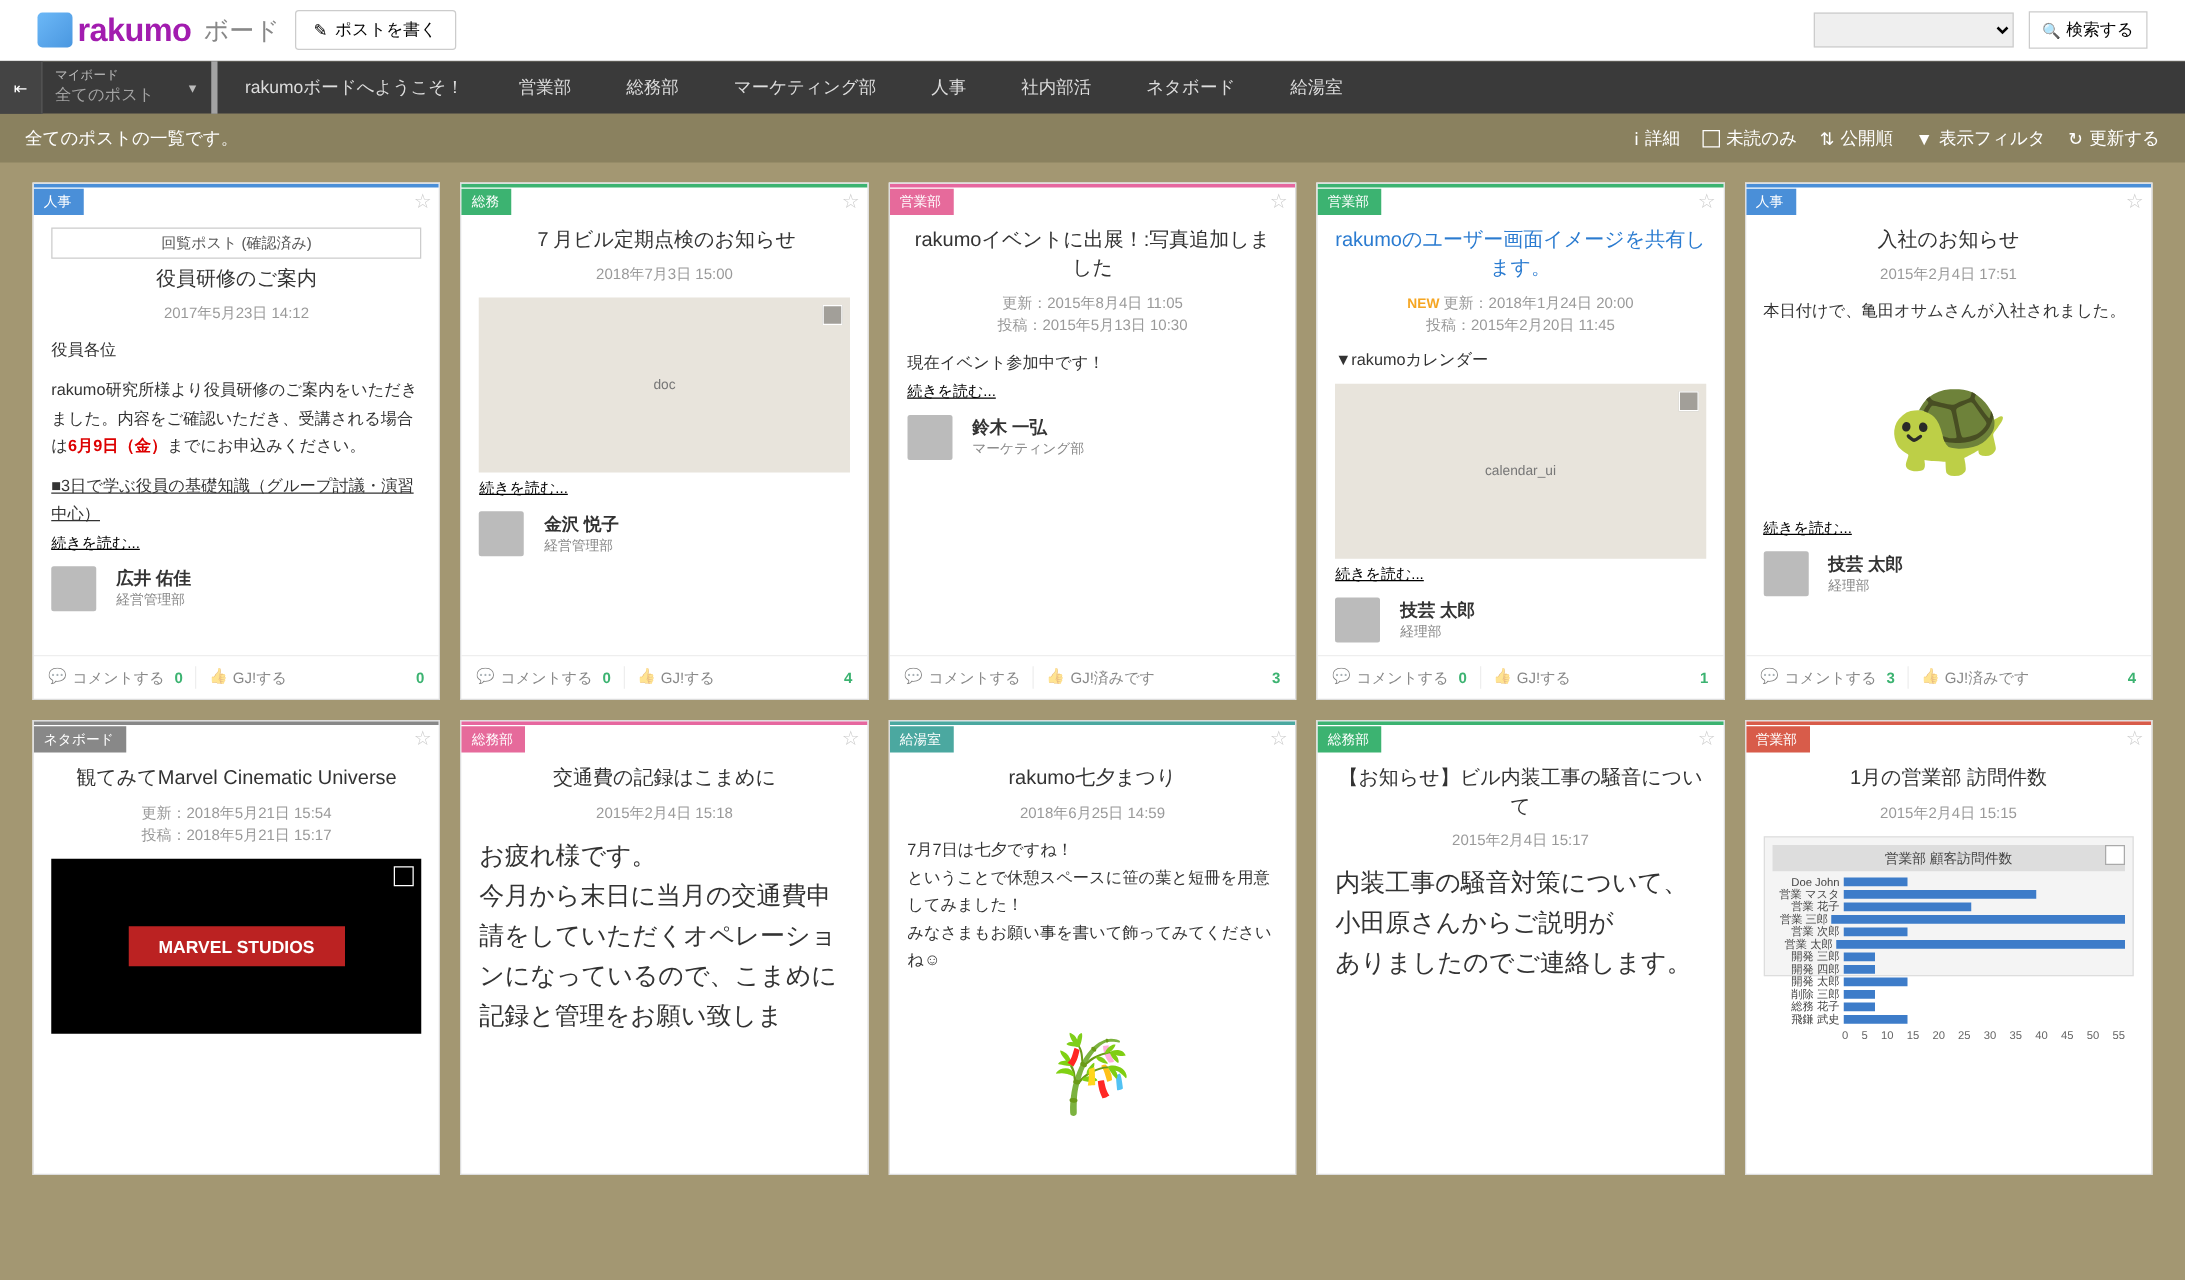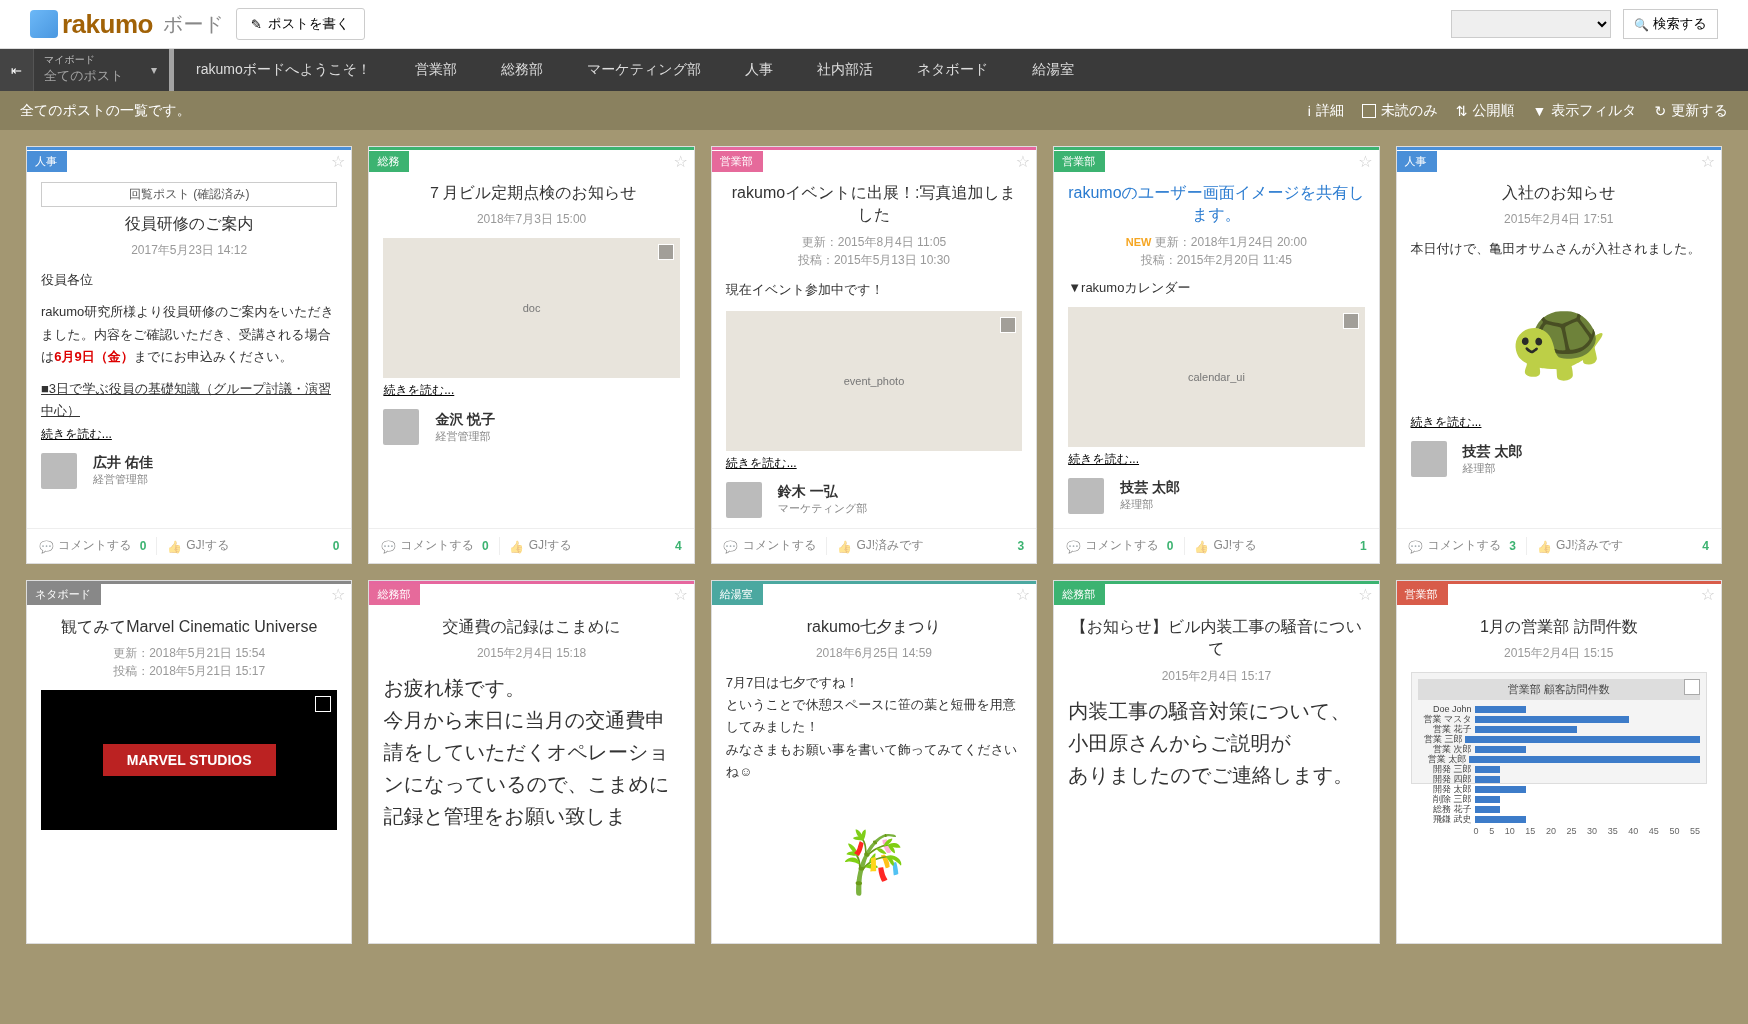--- a/index.html
+++ b/index.html
@@ -1,20 +1,20 @@
 <!DOCTYPE html>
 <html><head>
 <meta charset="utf-8">
 <style>
 * { box-sizing: border-box; margin: 0; padding: 0; }
 body { font-family: "Hiragino Kaku Gothic Pro", Meiryo, sans-serif; background: #a39772; font-size: 13px; color: #333; }
 .top-bar { background: #fff; padding: 8px 30px; display: flex; align-items: center; gap: 12px; border-bottom: 1px solid #ddd; }
 .logo-area { display: flex; align-items: center; gap: 4px; }
 .logo-icon { width: 28px; height: 28px; background: linear-gradient(135deg,#6cb8f7,#4a97e0); border-radius: 4px; display: inline-block; }
-.logo-text { font-size: 26px; font-weight: bold; color: #a16207; letter-spacing: -0.5px; }
+.logo-text { font-size: 26px; font-weight: bold; color: #a21caf; letter-spacing: -0.5px; }
 .logo-sub { font-size: 20px; color: #888; margin-left: 6px; font-weight: 300; }
 .write-btn { border: 1px solid #ccc; background: #fff; padding: 6px 14px; border-radius: 3px; cursor: pointer; display: flex; align-items: center; gap: 6px; }
 .spacer { flex: 1; }
 .search-select { width: 160px; height: 28px; border: 1px solid #ccc; }
 .search-btn { border: 1px solid #ccc; background: #fff; padding: 5px 10px; cursor: pointer; display: flex; align-items: center; gap: 4px; }
 .nav-bar { background: #3a3a3a; display: flex; align-items: stretch; color: #fff; height: 42px; }
 .nav-collapse { width: 34px; display: flex; align-items: center; justify-content: center; background: #444; border-right: 1px solid #555; cursor: pointer; }
 .nav-my { width: 140px; padding: 4px 10px; border-right: 5px solid #a3a3a3; cursor: pointer; position: relative; }
 .nav-my-top { font-size: 10px; color: #bbb; }
 .nav-my-main { font-size: 13px; color: #a3a3a3; }
@@ -48,21 +48,21 @@
 .red-text { color: #d00; font-weight: bold; }
 .underline { text-decoration: underline; }
 .card-img { height: 140px; background: #e8e4dc; margin-top: 10px; position: relative; display: flex; align-items: center; justify-content: center; color: #777; font-size: 11px; overflow: hidden; }
 .card-img .stack-icon { position: absolute; top: 6px; right: 6px; width: 16px; height: 16px; border: 1px solid #fff; background: rgba(0,0,0,0.3); }
 .read-more { color: #000000; text-decoration: underline; font-size: 12px; text-align: left; margin-top: 4px; cursor: pointer; }
 .author { display: flex; align-items: center; gap: 16px; margin-top: 10px; }
 .avatar { width: 36px; height: 36px; background: #bbb; border-radius: 2px; flex-shrink: 0; }
 .author-name { font-size: 14px; font-weight: bold; }
 .author-dept { font-size: 11px; color: #888; }
 .card-foot { border-top: 1px solid #eee; display: flex; align-items: center; padding: 8px 12px; gap: 6px; font-size: 12px; color: #888; }
-.foot-item { display: flex; align-items: flex-end; gap: 4px; cursor: pointer; }
+.foot-item { display: flex; align-items: flex-start; gap: 4px; cursor: pointer; }
 .foot-count { color: #3cb371; font-weight: bold; margin-left: 2px; }
 .foot-sep { width: 1px; height: 18px; background: #eee; margin: 0 4px; }
 .chart-placeholder { height: 112px; background: #f4f4f4; border: 1px solid #ddd; margin-top: 10px; padding: 6px; font-size: 10px; color: #444; position: relative; }
 .chart-title-in { background: #ddd; text-align: center; padding: 3px; font-size: 11px; margin-bottom: 4px; }
 .chart-row { display: flex; align-items: center; gap: 3px; height: 10px; }
 .chart-lbl { width: 54px; font-size: 9px; text-align: right; white-space: nowrap; }
 .chart-bar { height: 7px; background: #3d7cc9; }
 .chart-x { display: flex; justify-content: space-between; font-size: 9px; color: #666; margin-top: 2px; padding-left: 56px; }
 .chart-stack { position: absolute; top: 6px; right: 6px; width: 16px; height: 16px; border: 1px solid #aaa; background: #fff; }
 .marvel-bg { background: #000; display:flex; align-items:center; justify-content:center; }
@@ -217,21 +217,20 @@
     <div class="card">
       <div class="card-tab tab-pink"></div>
       <div class="card-head">
         <span class="cat-label lbl-pink">営業部</span>
         <span class="star">☆</span>
       </div>
       <div class="card-body">
         <div class="card-title ">rakumoイベントに出展！:写真追加しました</div>
         <div class="card-date">更新：2015年8月4日 11:05<br>投稿：2015年5月13日 10:30</div>
         <div class="card-text">現在イベント参加中です！</div>
-        <div class="card-img">event_photo<div class="stack-icon"></div></div>
         <div class="read-more">続きを読む...</div>
         <div class="author">
         <div class="avatar"></div>
         <div>
             <div class="author-name">鈴木 一弘</div>
         <div class="author-dept">マーケティング部</div>
           </div>
       </div>
       </div>
       <div class="card-foot">

